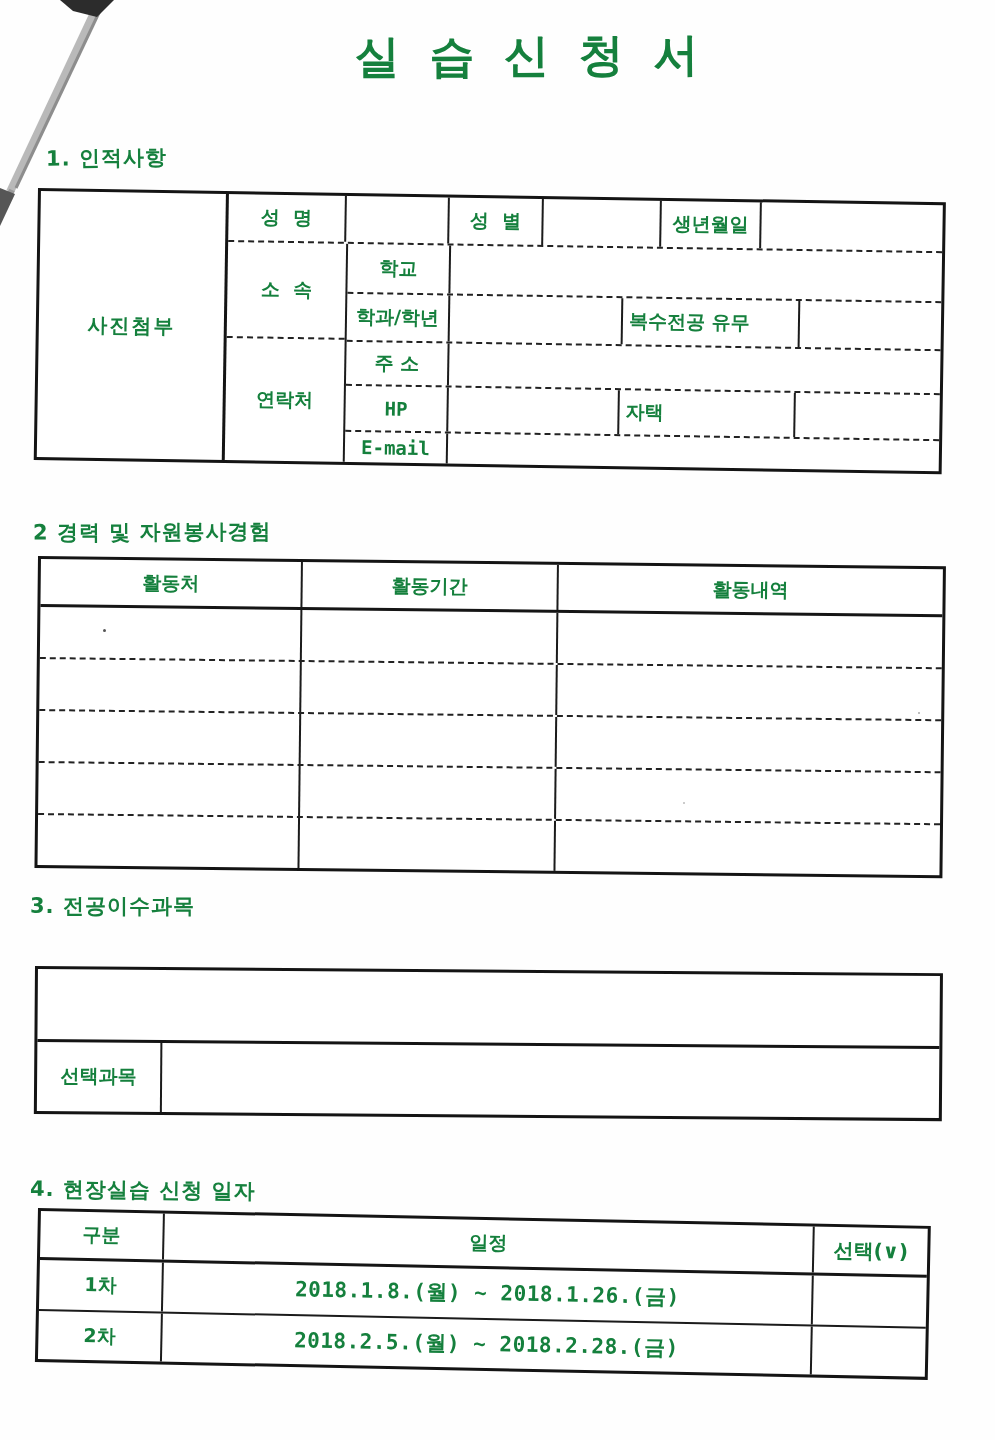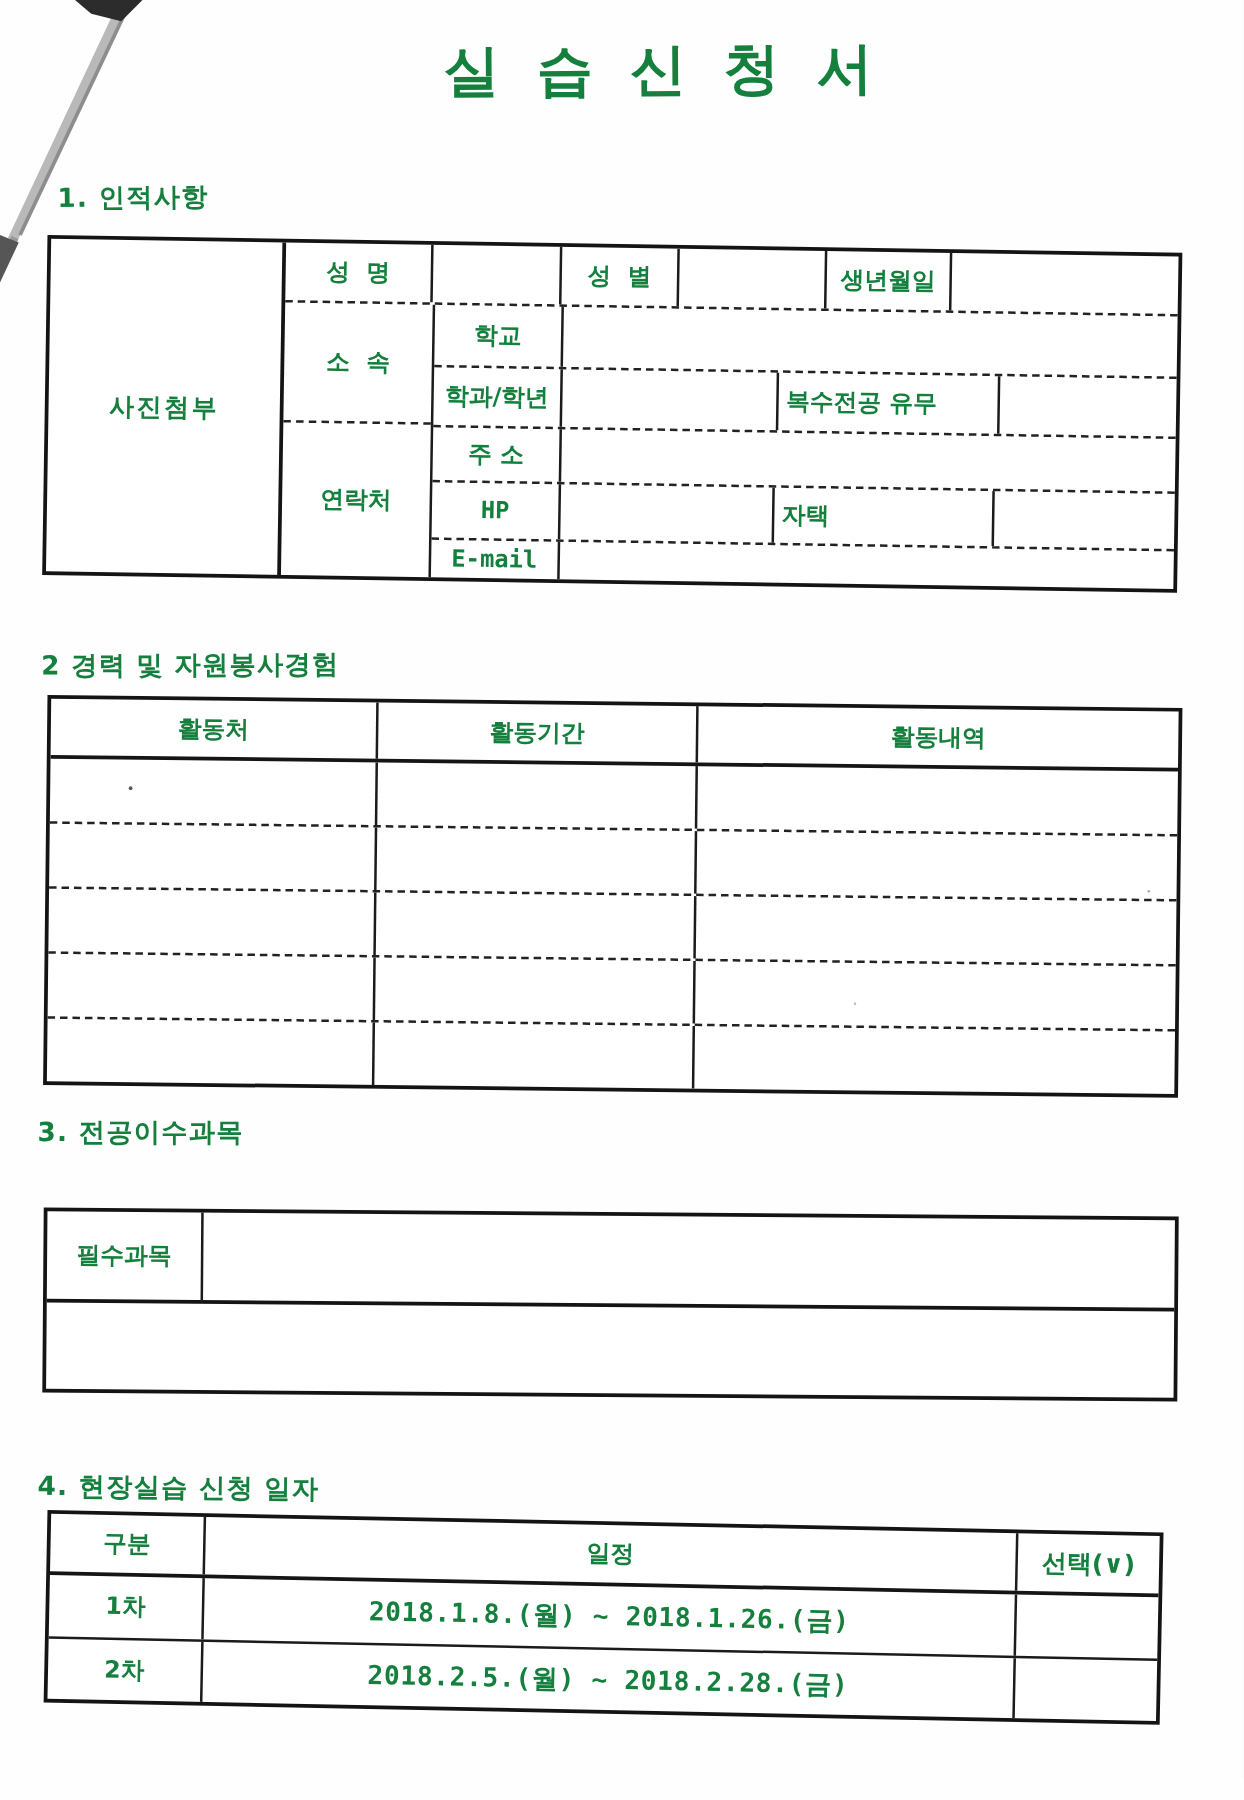--- a/index.html
+++ b/index.html
@@ -164,24 +164,24 @@
       <div class="cell br2 c-place"></div>
       <div class="cell br2 c-period"></div>
       <div class="cell" style="flex:1;"></div>
     </div>
   </div>
 
   <div class="abs heading h3">3. 전공이수과목</div>
 
   <div class="abs tbl t3">
     <div class="row">
-      <div class="cell br2 lab">필수과목</div>
       <div class="cell" style="flex:1;"></div>
     </div>
     <div class="row solid-top3">
+      <div class="cell br2 lab">선택과목</div>
       <div class="cell" style="flex:1;"></div>
     </div>
   </div>
 
   <div class="abs heading h4">4. 현장실습 신청 일자</div>
 
   <div class="abs tbl t4">
     <div class="hrow">
       <div class="cell br2 c-kind">구분</div>
       <div class="cell br2" style="flex:1;">일정</div>

